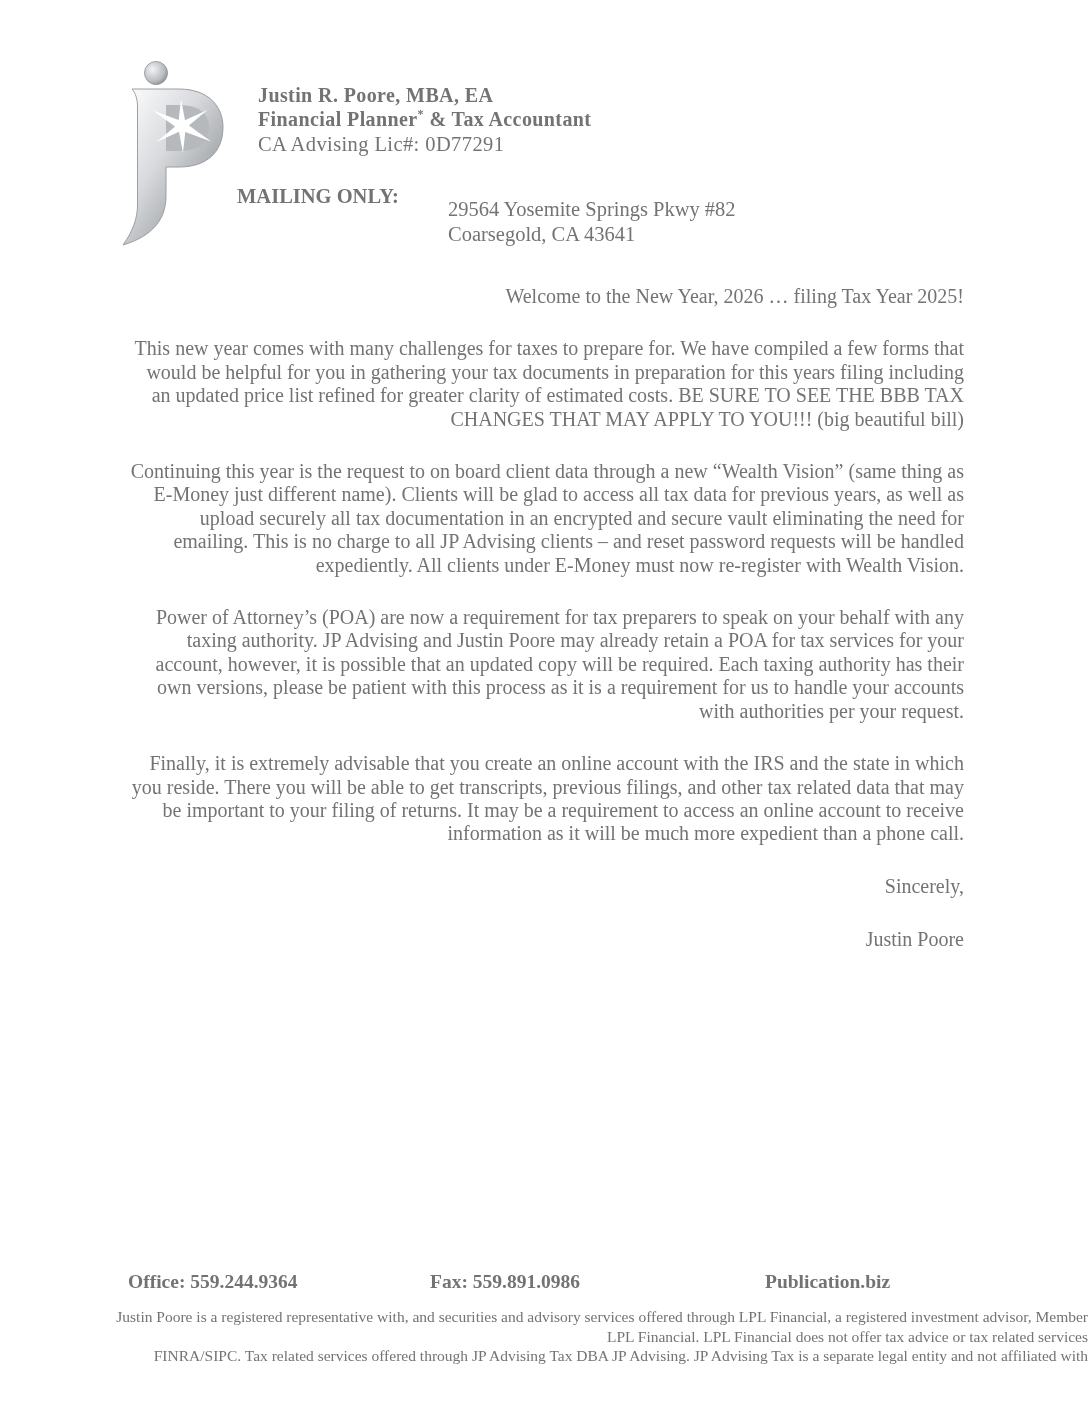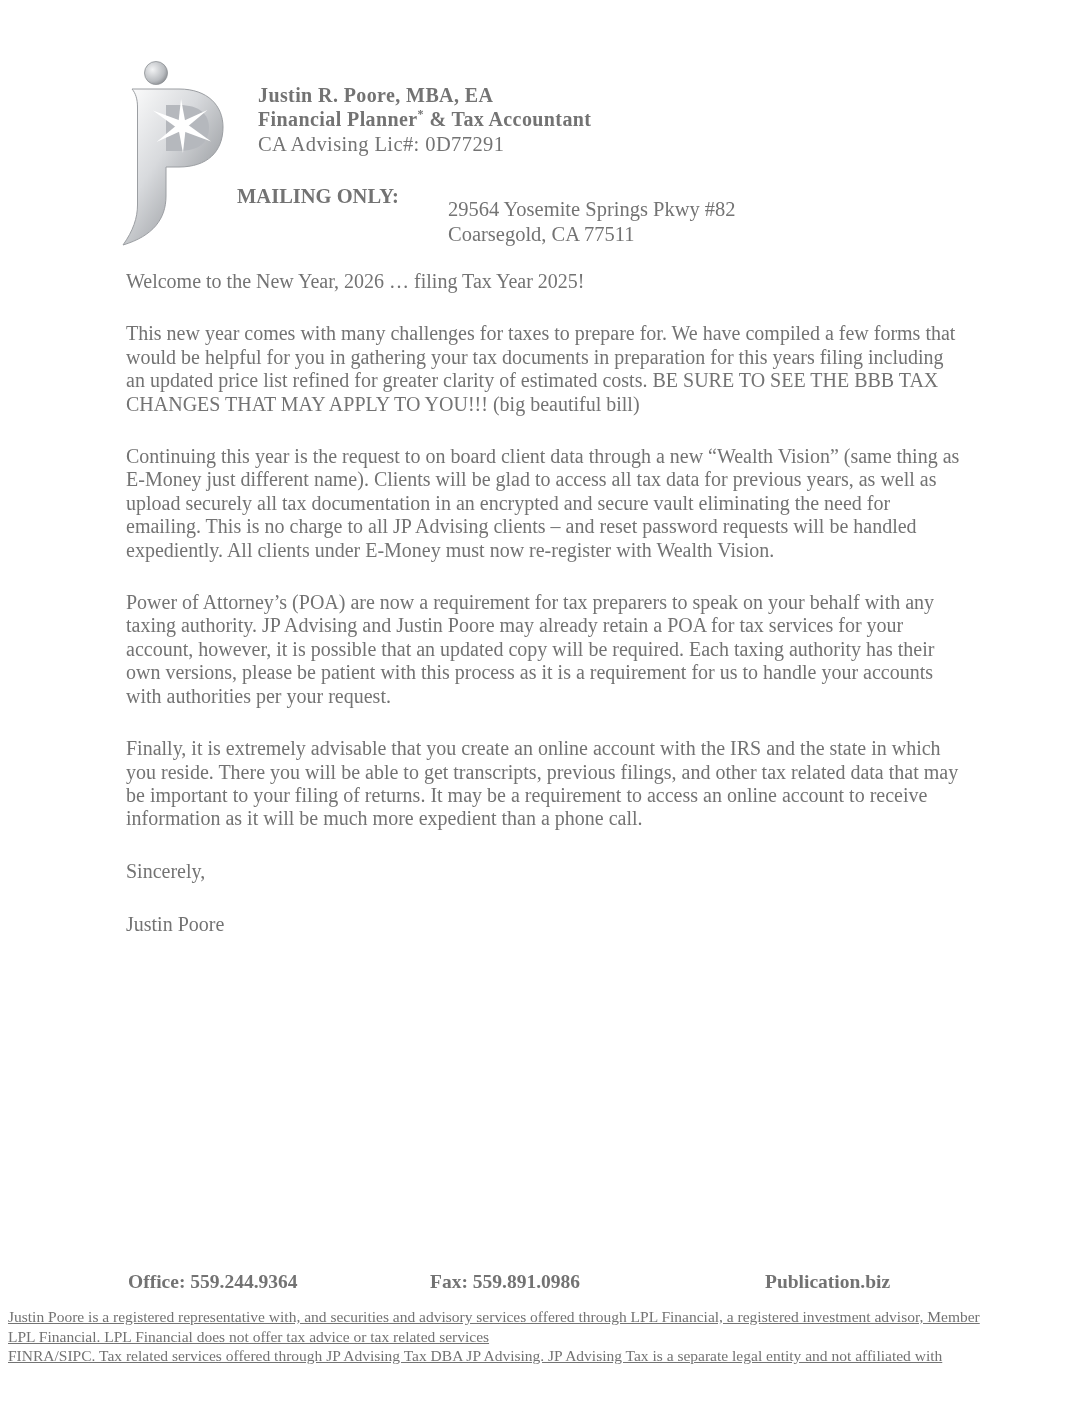--- a/index.html
+++ b/index.html
@@ -39,36 +39,36 @@
     font-size: 20.5px; white-space: nowrap; font-weight: bold;
   }
   .mailing-address {
     position: absolute; left: 448px; top: 185px;
     font-size: 20.5px; line-height: 24.5px; margin-top: 12px;
   }
   .mailing-address div { white-space: nowrap; }
 
   
   .letter-body {
-    position: absolute; left: 126px; top: 270px;
+    position: absolute; left: 126px; top: 285px;
     width: 838px;
     font-size: 20px; line-height: 23.4px;
-    text-align: left;
+    text-align: right;
   }
   .letter-body p { margin: 0 0 29px 0; }
   .letter-body p.signature-name { margin-top: 30px; }
 
   
   .contact-office  { position: absolute; left: 128px; top: 1271px; font-size: 19.5px; font-weight: bold; white-space: nowrap; }
   .contact-fax     { position: absolute; left: 430px; top: 1271px; font-size: 19.5px; font-weight: bold; white-space: nowrap; }
   .contact-website { position: absolute; left: 765px; top: 1271px; font-size: 19.5px; font-weight: bold; white-space: nowrap; }
   .disclaimer {
-    position: absolute; left: 8px; right: 0; top: 1307px;
-    text-align: left;
-    font-size: 15.5px; line-height: 19.5px; text-decoration: underline;
+    position: absolute; left: 16px; right: 0; top: 1307px;
+    text-align: right;
+    font-size: 15.5px; line-height: 19.5px;
   }
 </style>
 </head>
 <body>
 
 <div class="page">
 
   <div class="logo">
     <svg width="102" height="188" viewBox="0 0 102 188" xmlns="http://www.w3.org/2000/svg">
       <defs>
@@ -98,21 +98,21 @@
   <div class="hdr-name">Justin R. Poore, MBA, EA</div>
 
   <div class="hdr-title"><span>Financial Planner</span><sup>*</sup><span> &amp; Tax Accountant</span></div>
 
   <div class="hdr-license">CA Advising Lic#: 0D77291</div>
 
   <div class="mailing-label">MAILING ONLY:</div>
 
   <div class="mailing-address">
     <div>29564 Yosemite Springs Pkwy #82</div>
-    <div>Coarsegold, CA 77511</div>
+    <div>Coarsegold, CA 43641</div>
   </div>
 
   <div class="letter-body">
     <p>Welcome to the New Year, 2026 … filing Tax Year 2025!</p>
     <p>This new year comes with many challenges for taxes to prepare for. We have compiled a few forms that would be helpful for you in gathering your tax documents in preparation for this years filing including an updated price list refined for greater clarity of estimated costs. BE SURE TO SEE THE BBB TAX CHANGES THAT MAY APPLY TO YOU!!! (big beautiful bill)</p>
     <p>Continuing this year is the request to on board client data through a new “Wealth Vision” (same thing as E-Money just different name). Clients will be glad to access all tax data for previous years, as well as upload securely all tax documentation in an encrypted and secure vault eliminating the need for emailing. This is no charge to all JP Advising clients – and reset password requests will be handled expediently. All clients under E-Money must now re-register with Wealth Vision.</p>
     <p>Power of Attorney’s (POA) are now a requirement for tax preparers to speak on your behalf with any taxing authority. JP Advising and Justin Poore may already retain a POA for tax services for your account, however, it is possible that an updated copy will be required. Each taxing authority has their own versions, please be patient with this process as it is a requirement for us to handle your accounts with authorities per your request.</p>
     <p>Finally, it is extremely advisable that you create an online account with the IRS and the state in which you reside. There you will be able to get transcripts, previous filings, and other tax related data that may be important to your filing of returns. It may be a requirement to access an online account to receive information as it will be much more expedient than a phone call.</p>
     <p>Sincerely,</p>
     <p class="signature-name">Justin Poore</p>

